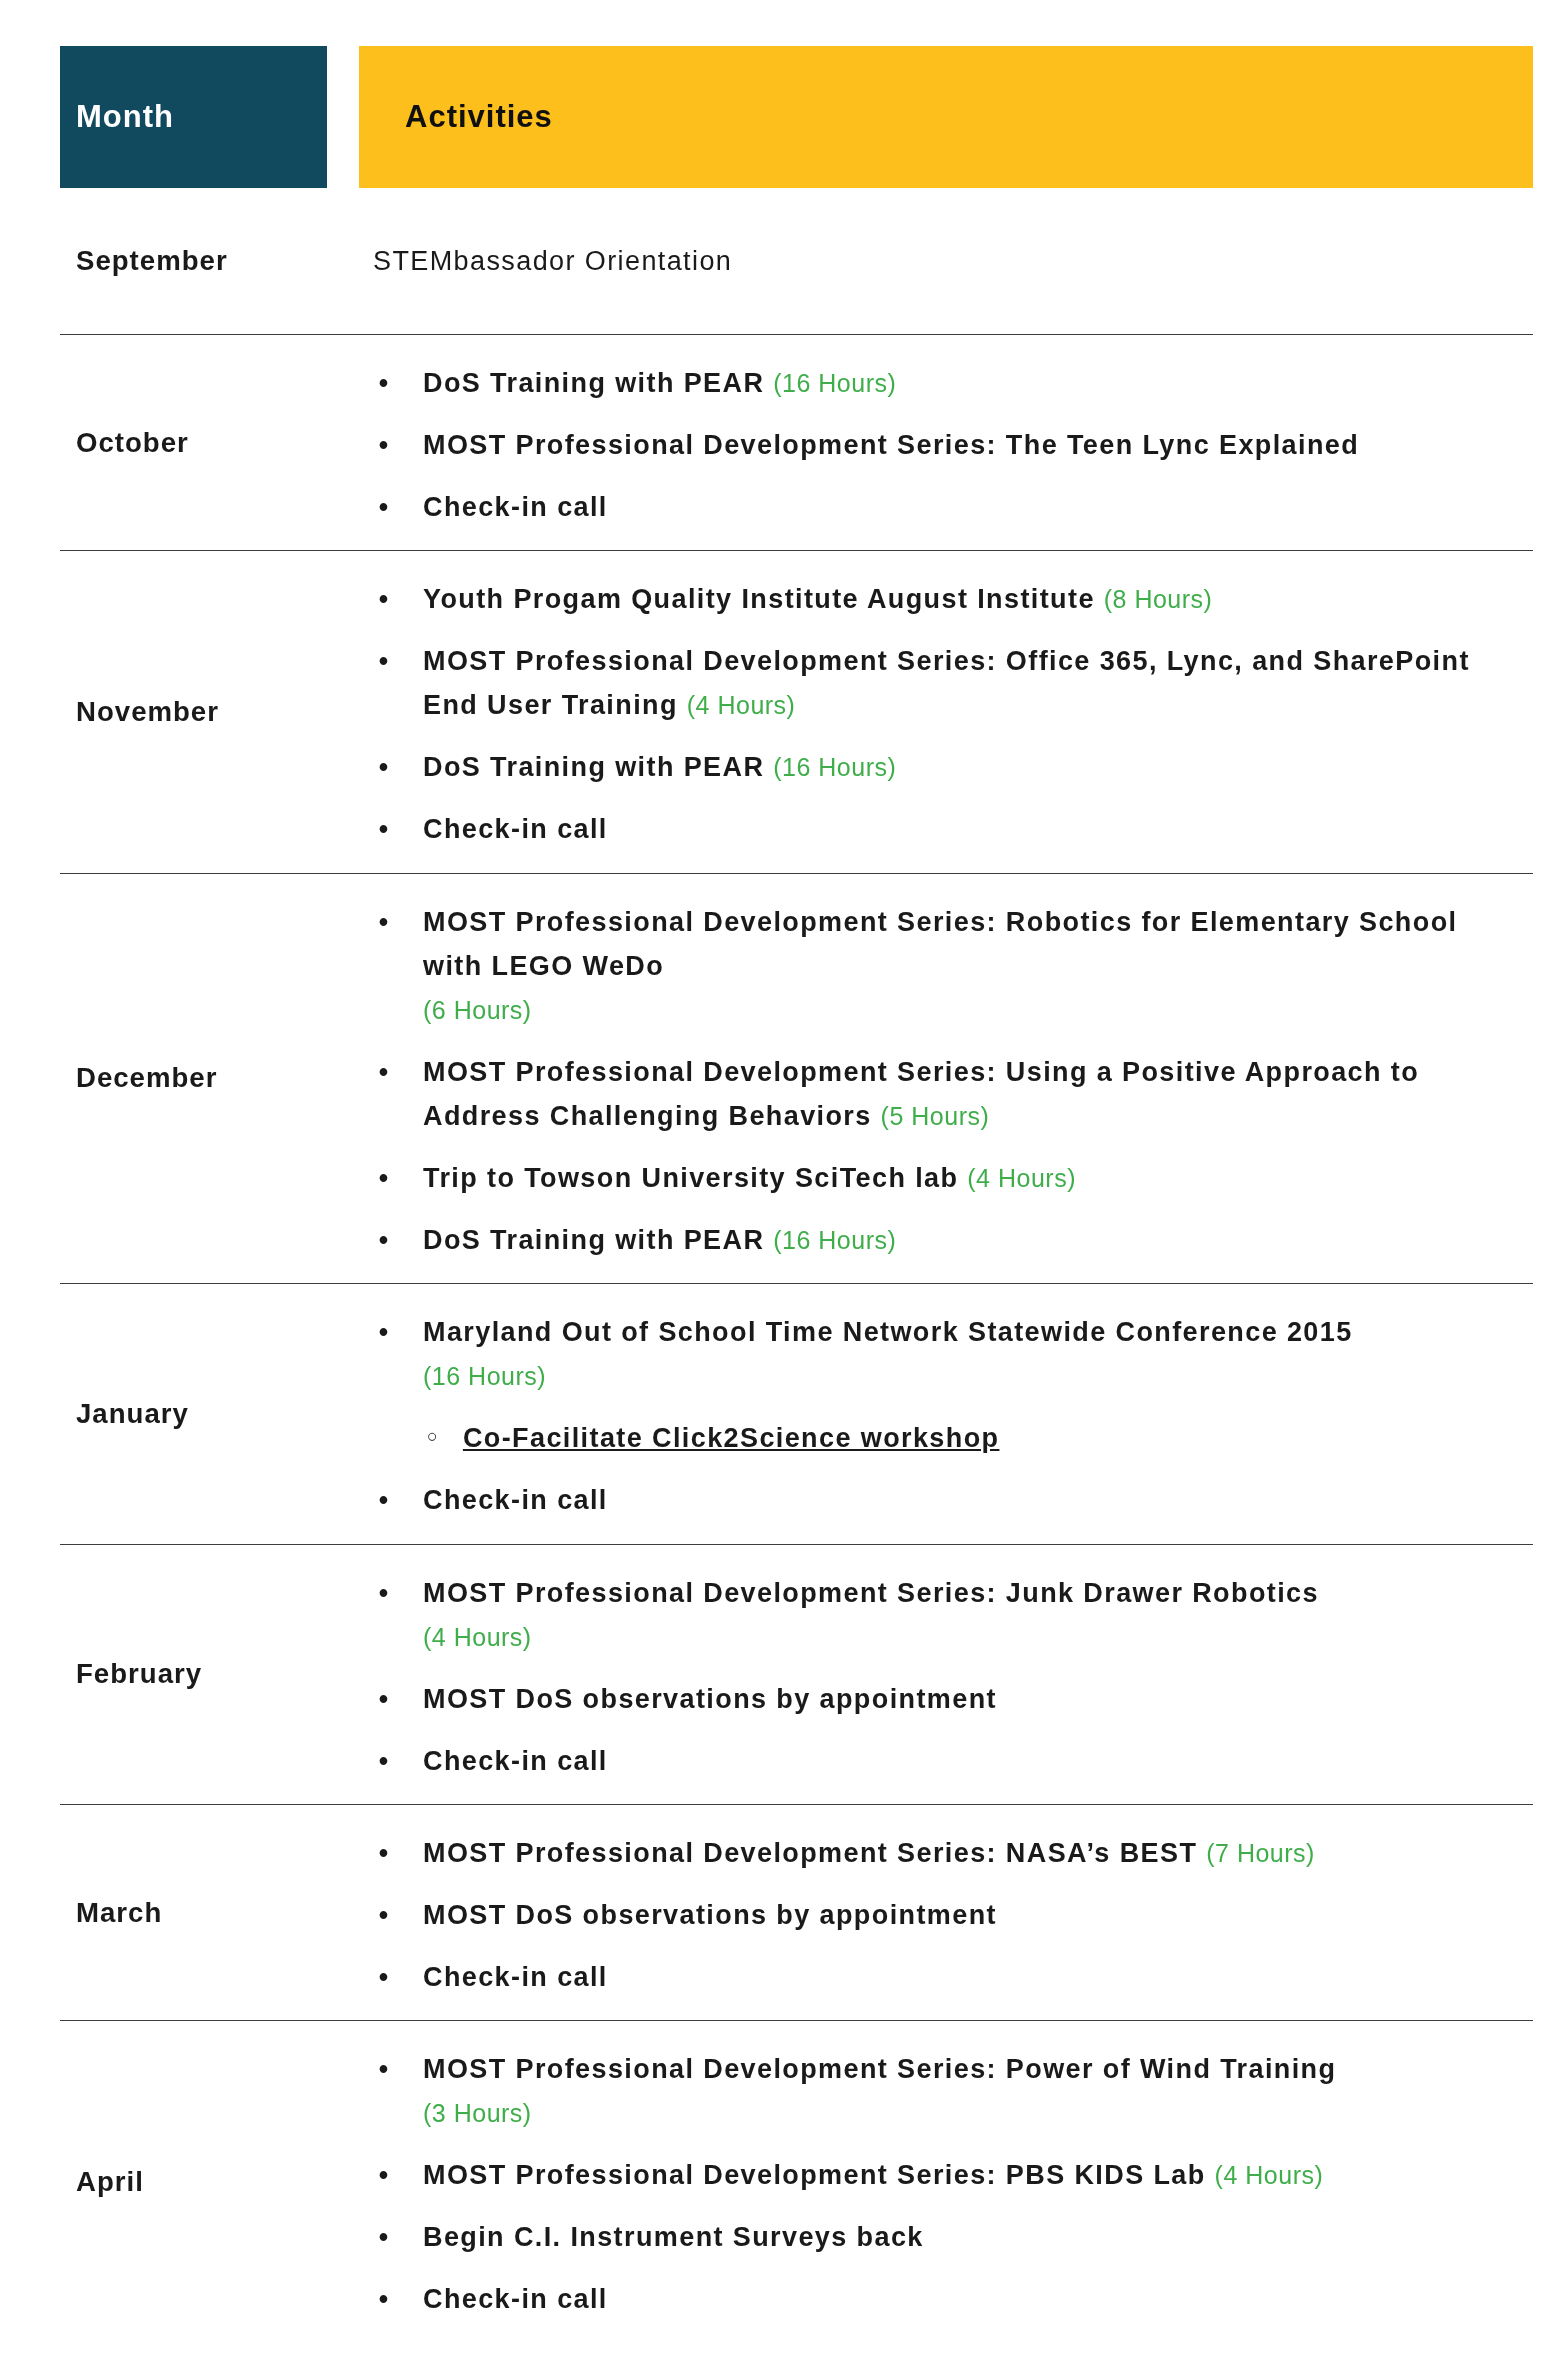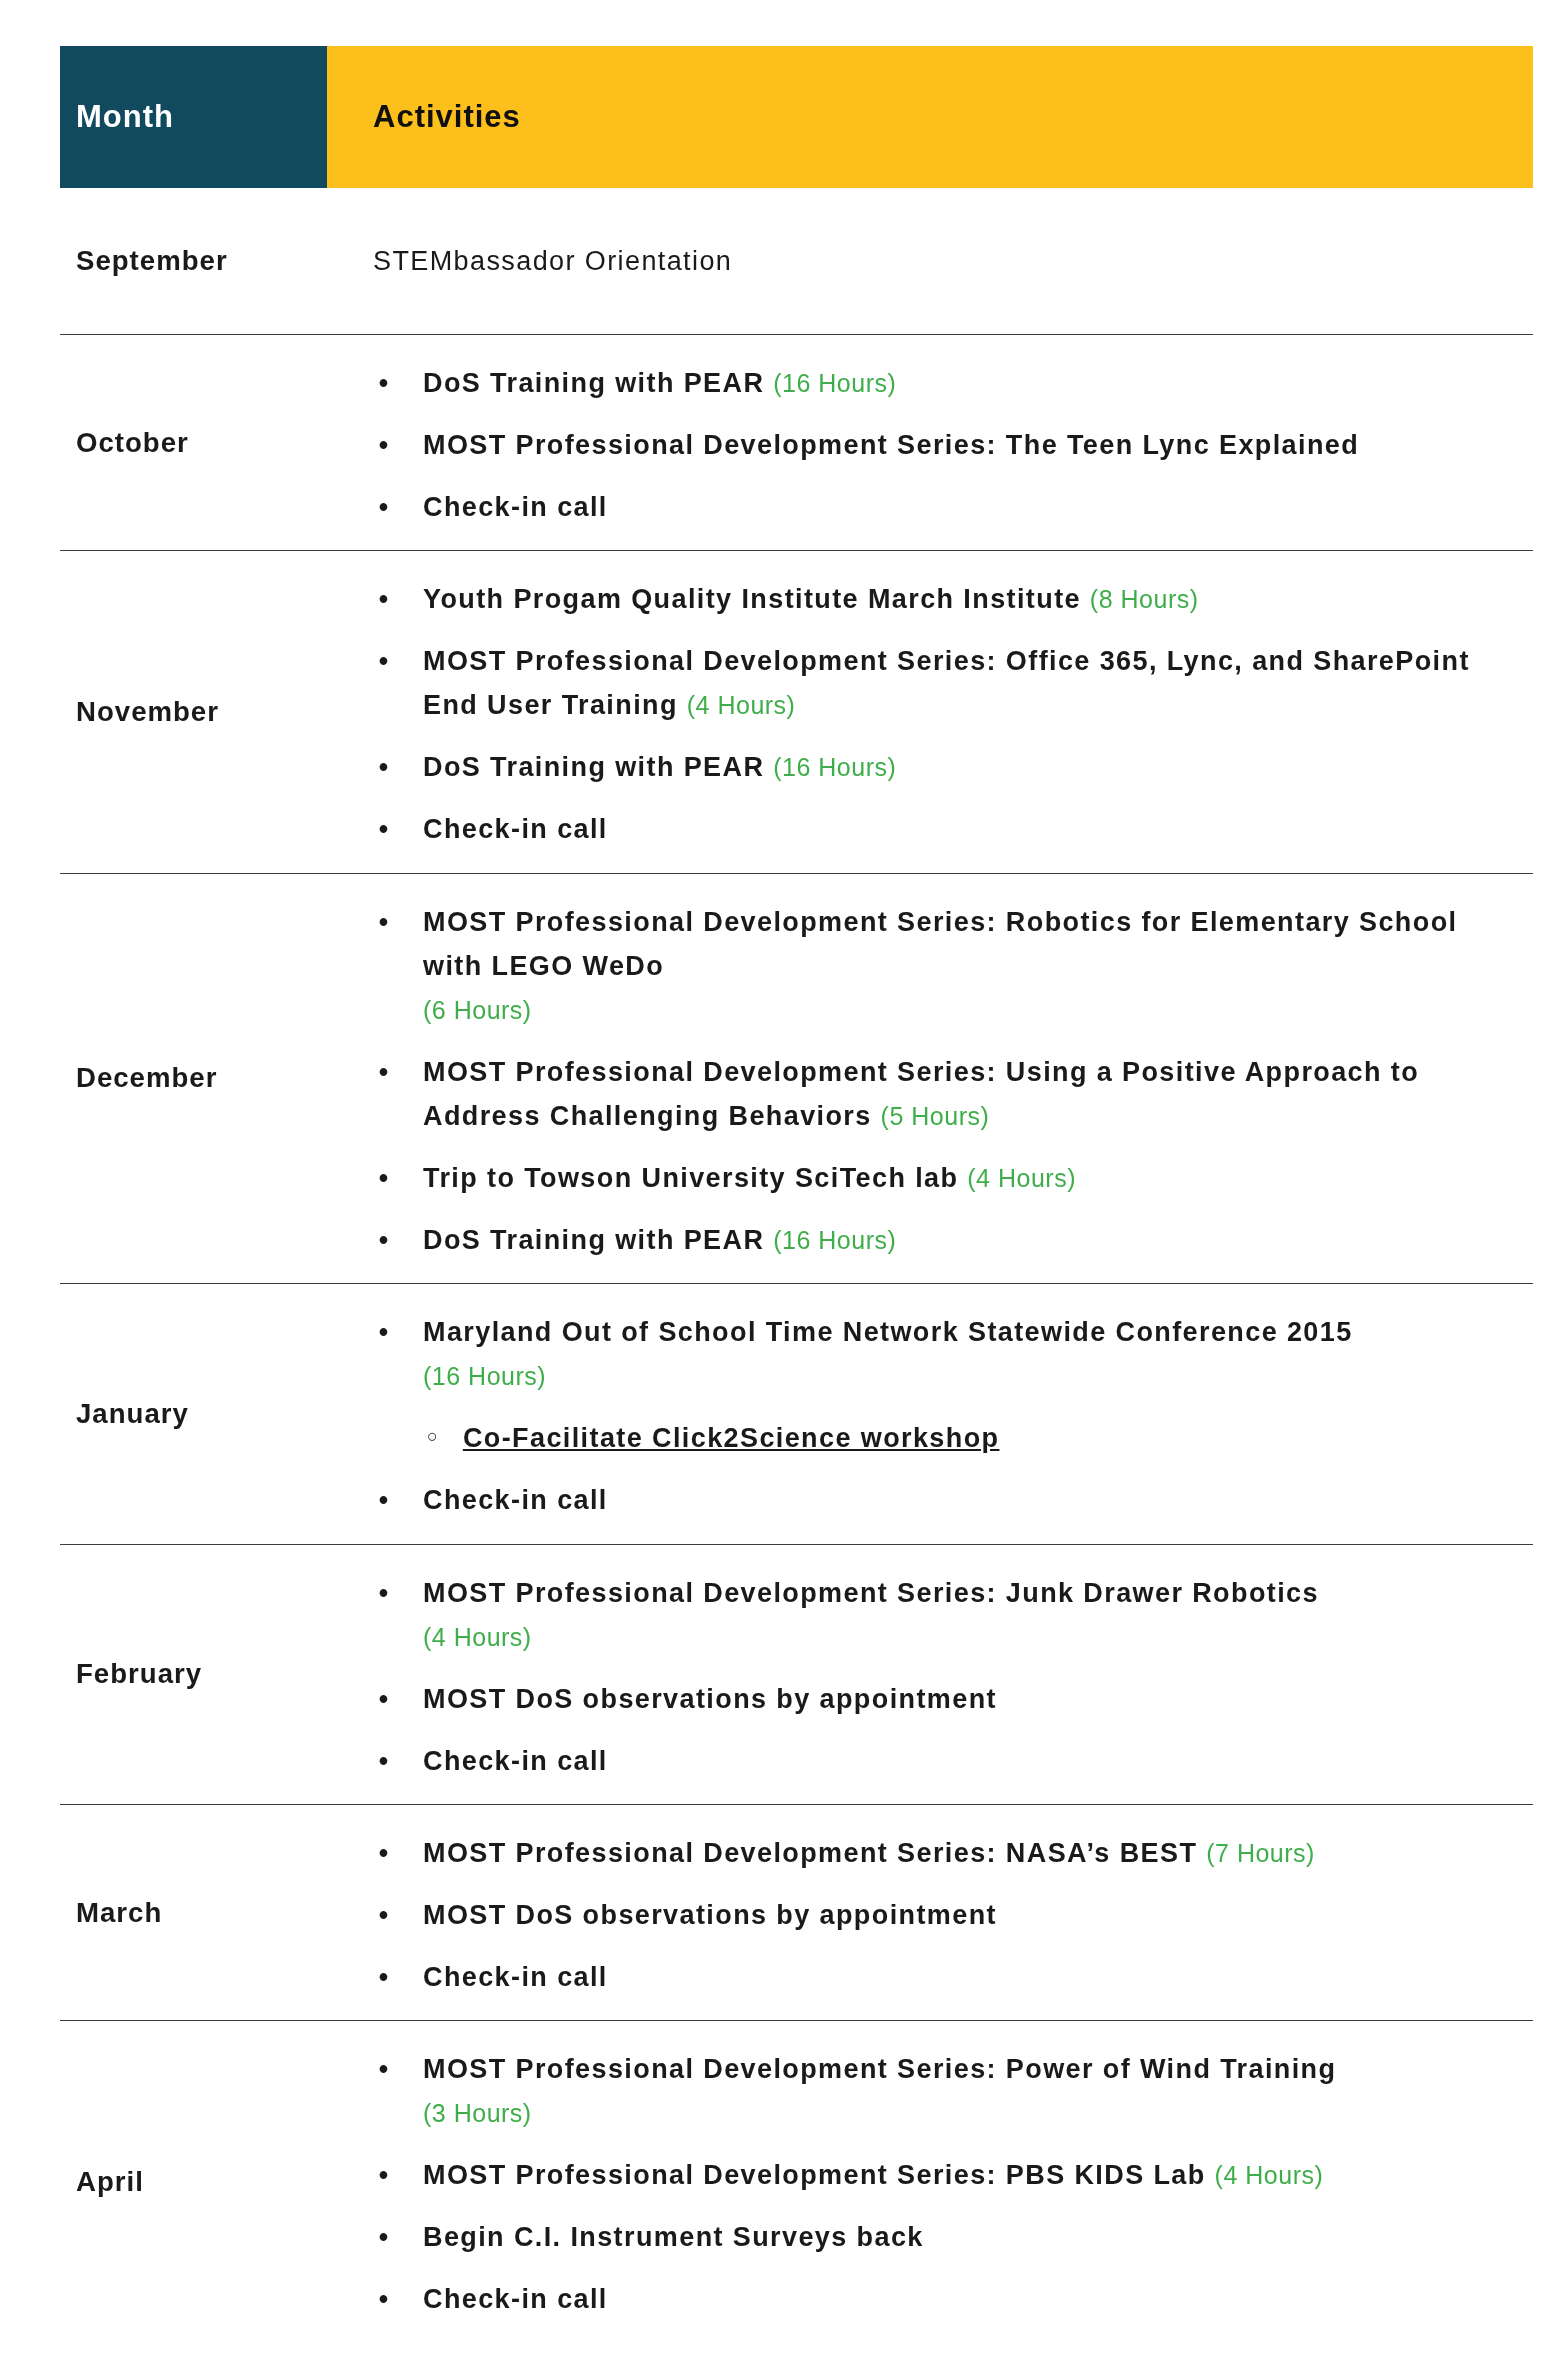--- a/index.html
+++ b/index.html
@@ -12,21 +12,21 @@
   *{box-sizing:border-box;margin:0;padding:0;}
   html,body{background:#ffffff;}
   body{
     width:1545px;height:2853px;position:relative;
     font-family:"Liberation Sans", sans-serif;
     color:var(--text);
   }
   .table{
     position:absolute;left:60px;top:46px;width:1473px;
   }
-  .header{display:flex;height:142px;}
+  .header{display:flex;height:142px;gap:32px;}
   .hcell{display:flex;align-items:center;font-size:31px;font-weight:bold;letter-spacing:1px;}
   .hcell.month{width:267px;background:var(--teal);color:#ffffff;padding-left:16px;}
   .hcell.act{flex:1;background:var(--yellow);color:#101010;padding-left:46px;}
   .row{display:flex;}
   .row + .row{border-top:1.4px solid var(--divider);}
   .month-cell{
     width:267px;display:flex;align-items:center;
     font-size:27.6px;font-weight:bold;letter-spacing:1px;
     padding-left:16px;flex-shrink:0;
   }
@@ -79,21 +79,21 @@
             <li><span>DoS Training with PEAR</span> <span class="hours"> (16 Hours)</span></li>
             <li><span>MOST Professional Development Series: The Teen Lync Explained</span></li>
             <li><span>Check-in call</span></li>
           </ul>
         </div>
       </div>
       <div class="row">
         <div class="month-cell">November</div>
         <div class="act-cell">
           <ul class="acts">
-            <li><span>Youth Progam Quality Institute March Institute</span> <span class="hours"> (8 Hours)</span></li>
+            <li><span>Youth Progam Quality Institute August Institute</span> <span class="hours"> (8 Hours)</span></li>
             <li><span>MOST Professional Development Series: Office 365, Lync, and SharePoint End User Training</span> <span class="hours"> (4 Hours)</span></li>
             <li><span>DoS Training with PEAR</span> <span class="hours"> (16 Hours)</span></li>
             <li><span>Check-in call</span></li>
           </ul>
         </div>
       </div>
       <div class="row">
         <div class="month-cell">December</div>
         <div class="act-cell">
           <ul class="acts">

